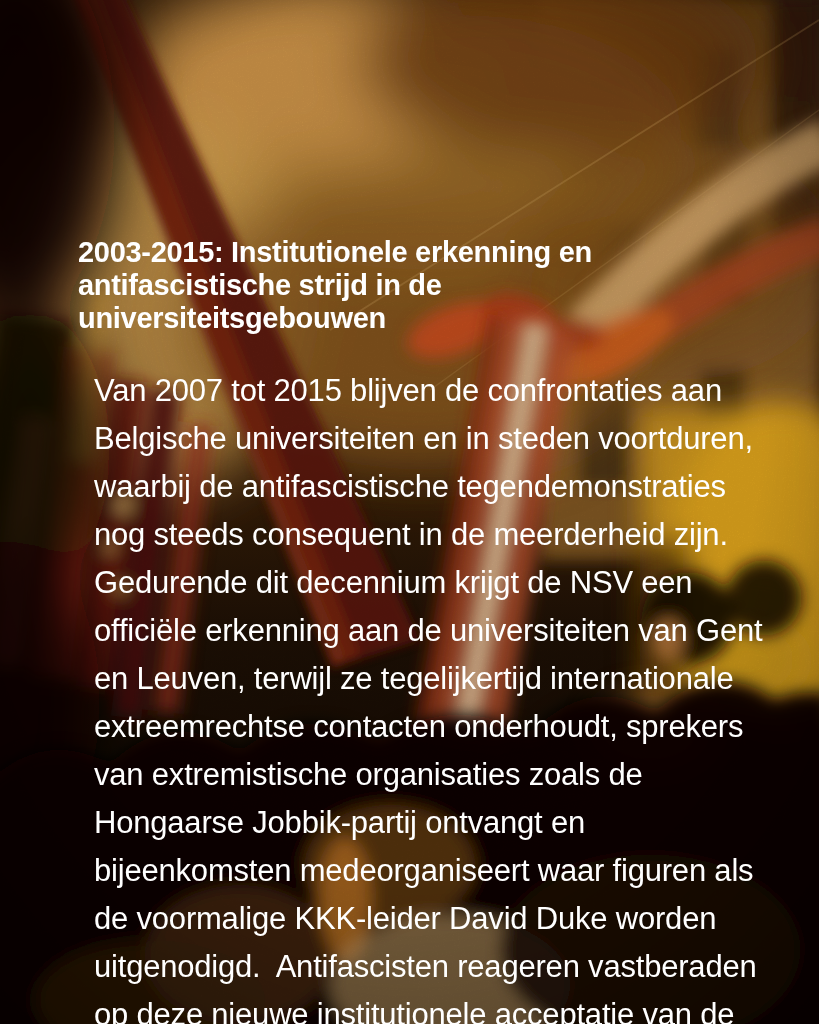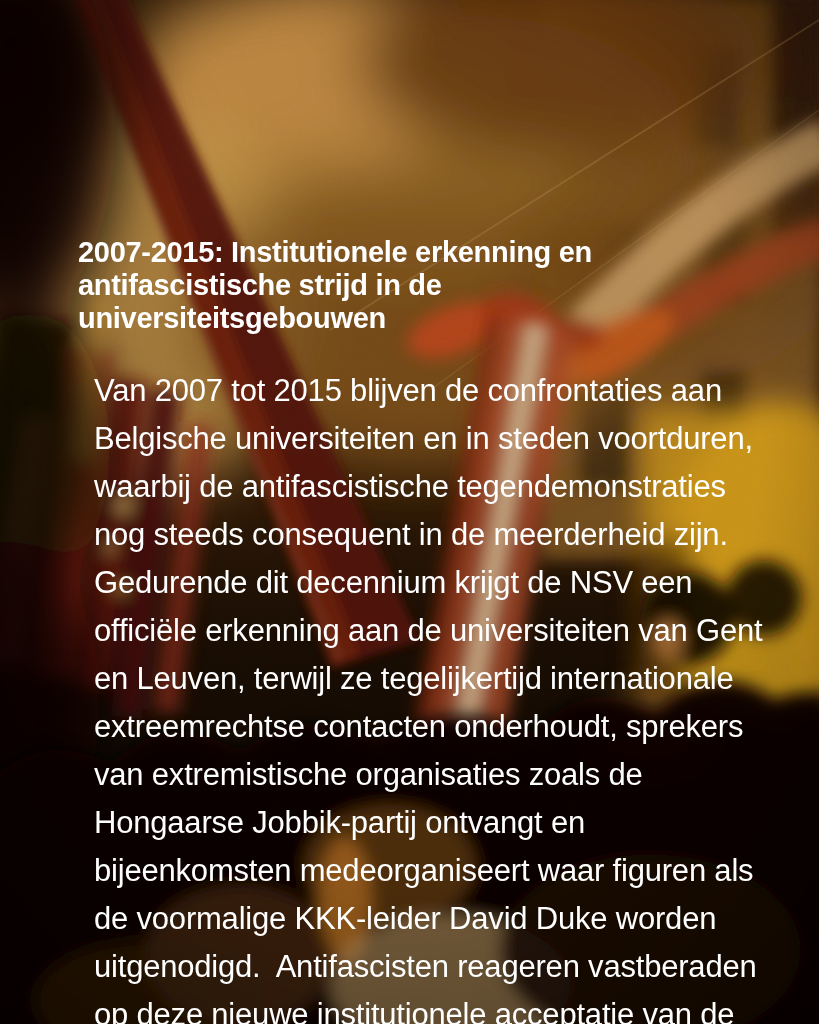--- a/index.html
+++ b/index.html
@@ -167,21 +167,21 @@
       <ellipse cx="240" cy="955" rx="95" ry="70" fill="#6e3d10" opacity="0.5"></ellipse>
       <ellipse cx="150" cy="1000" rx="115" ry="60" fill="#3a2008" opacity="0.7"></ellipse>
       <ellipse cx="650" cy="950" rx="150" ry="95" fill="#1c0f06" opacity="0.9"></ellipse>
     </g>
 
     <rect x="0" y="0" width="819" height="1024" filter="url(#grain)" opacity="0.08"></rect>
     <rect x="0" y="0" width="819" height="1024" fill="url(#vig)"></rect>
   </svg>
 
   <div class="content">
-    <h1 class="heading">2007-2015: Institutionele erkenning en
+    <h1 class="heading">2003-2015: Institutionele erkenning en
 antifascistische strijd in de
 universiteitsgebouwen</h1>
     <p class="body-text">Van 2007 tot 2015 blijven de confrontaties aan
 Belgische universiteiten en in steden voortduren,
 waarbij de antifascistische tegendemonstraties
 nog steeds consequent in de meerderheid zijn.
 Gedurende dit decennium krijgt de NSV een
 officiële erkenning aan de universiteiten van Gent
 en Leuven, terwijl ze tegelijkertijd internationale
 extreemrechtse contacten onderhoudt, sprekers

